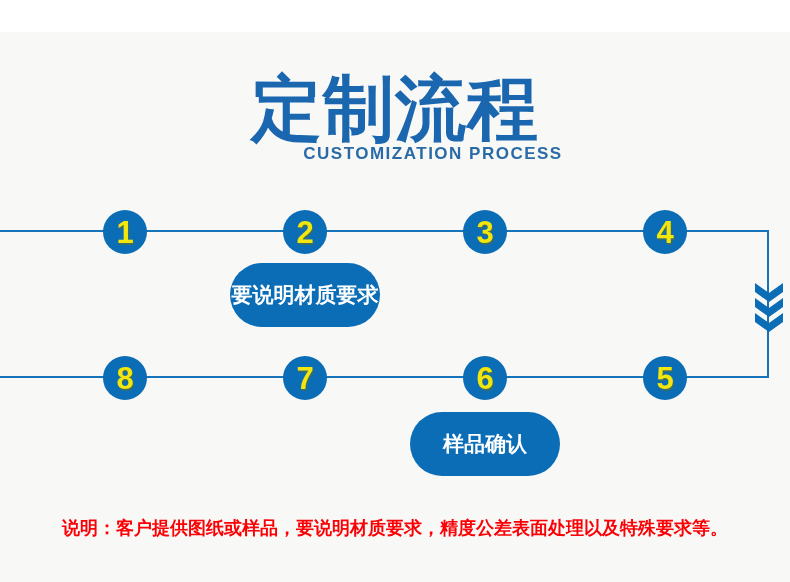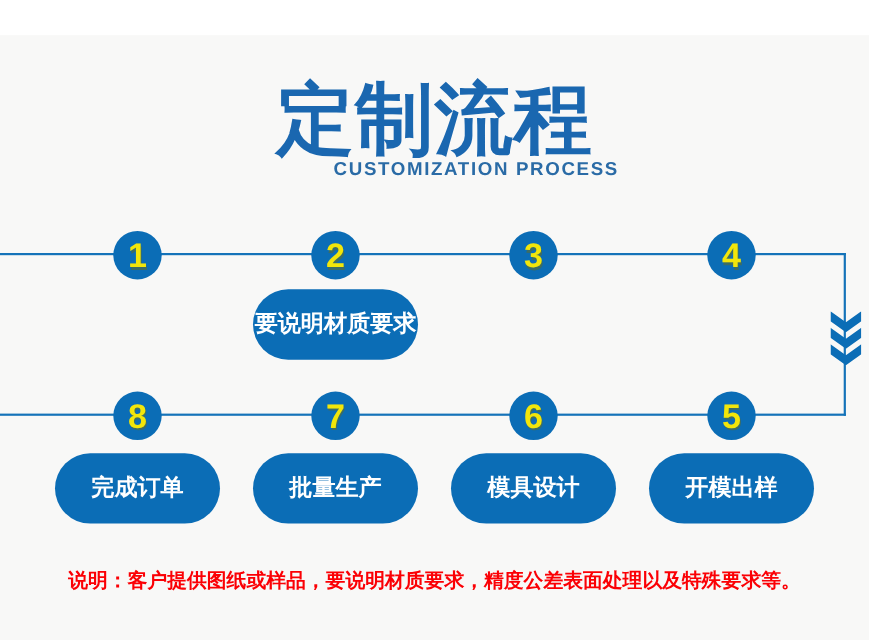--- a/index.html
+++ b/index.html
@@ -123,43 +123,34 @@
   <div class="step c4 r1">
     <div class="num-circle">
       <span class="num">4</span>
     </div>
   </div>
 
   <div class="step c1 r2">
     <div class="num-circle">
       <span class="num">8</span>
     </div>
-    <div class="pill">
-      <span class="pill-label">完成订单</span>
-    </div>
   </div>
   <div class="step c2 r2">
     <div class="num-circle">
       <span class="num">7</span>
-    </div>
-    <div class="pill">
-      <span class="pill-label">批量生产</span>
     </div>
   </div>
   <div class="step c3 r2">
     <div class="num-circle">
       <span class="num">6</span>
     </div>
     <div class="pill">
-      <span class="pill-label">模具设计</span>
+      <span class="pill-label">样品确认</span>
     </div>
   </div>
   <div class="step c4 r2">
     <div class="num-circle">
       <span class="num">5</span>
-    </div>
-    <div class="pill">
-      <span class="pill-label">开模出样</span>
     </div>
   </div>
 
   <div class="note">说明：客户提供图纸或样品，要说明材质要求，精度公差表面处理以及特殊要求等。</div>
 </div>
 
 </body></html>

